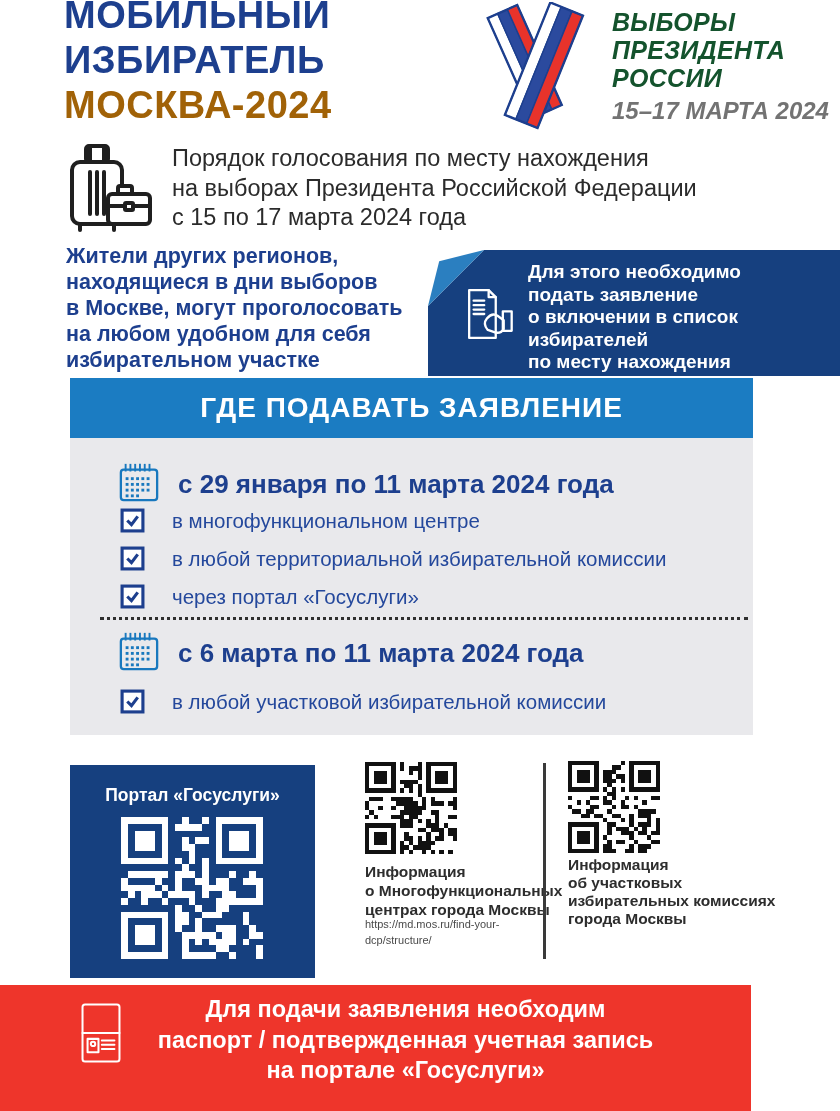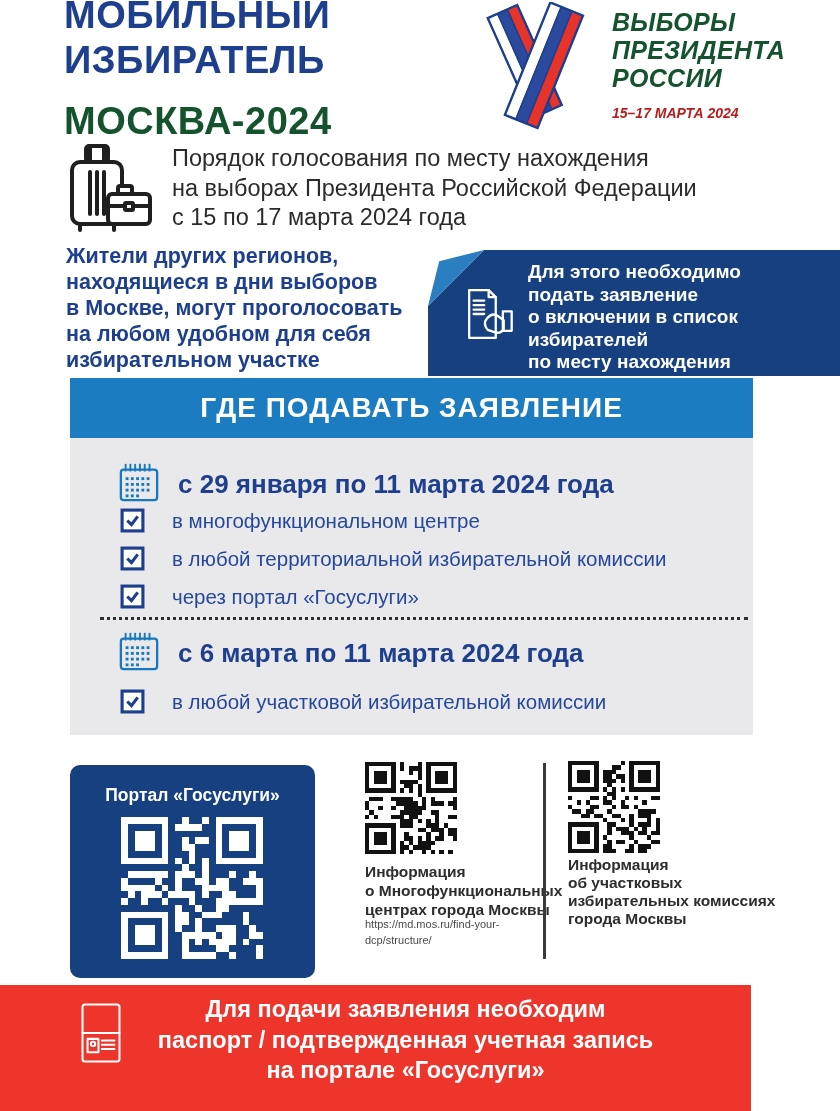--- a/index.html
+++ b/index.html
@@ -3,26 +3,26 @@
 <meta charset="utf-8">
 <style>
   html,body{margin:0;padding:0;background:#fff;}
   #poster{position:relative;width:840px;height:1111px;background:#ffffff;overflow:hidden;
           font-family:"Liberation Sans",sans-serif;}
 
   
   .title-block{position:absolute;left:64px;top:-7px;}
   .title-line{font-size:38px;line-height:45px;font-weight:700;letter-spacing:.5px;}
   .c-blue{color:#1d3f8e;}
-  .c-red{color:#14532d;margin-top:16px;}
+  .c-red{color:#a16207;}
 
   .logo-v{position:absolute;left:476px;top:2px;width:132px;height:128px;}
   .logo-text{position:absolute;left:612px;top:8px;}
   .logo-line{font-size:25px;line-height:28px;font-weight:700;font-style:italic;color:#14532d;letter-spacing:.3px;}
-  .logo-dates{margin-top:13px;font-size:14px;font-weight:700;font-style:italic;color:#b91c1c;}
+  .logo-dates{margin-top:5px;font-size:24px;font-weight:700;font-style:italic;color:#737373;}
 
   
   .intro-icon{position:absolute;left:62px;top:140px;width:94px;height:94px;}
   .intro-text{position:absolute;left:172px;top:144px;color:#2b2b2b;font-size:23.5px;line-height:29.5px;}
 
   
   .eligibility{position:absolute;left:66px;top:243px;color:#1d3f8e;font-weight:700;
                font-size:21.5px;line-height:26px;}
   .navy-box{position:absolute;left:428px;top:250px;width:412px;height:126px;background:#16407f;
             clip-path:polygon(56px 0,100% 0,100% 100%,0 100%,0 56px);}
@@ -46,21 +46,21 @@
   .period-heading{position:absolute;left:108px;color:#1d3f8e;font-weight:700;font-size:26px;}
   .ph1{top:31px;} .ph2{top:200px;}
   .check-row{position:absolute;left:50px;height:26px;}
   .cr1{top:70px;} .cr2{top:108px;} .cr3{top:146px;} .cr4{top:251px;}
   .checkbox{position:absolute;left:0;top:0;width:25px;height:25px;}
   .check-label{position:absolute;left:52px;top:1px;white-space:nowrap;color:#24489c;
                font-size:20.5px;font-weight:500;}
   .dotted{position:absolute;left:30px;top:179px;width:648px;border-top:3px dotted #2f2f2f;}
 
   
-  .gos-box{position:absolute;left:70px;top:765px;width:245px;height:213px;background:#16407f;border-radius:10px;}
+  .gos-box{position:absolute;left:70px;top:765px;width:245px;height:213px;background:#16407f;}
   .gos-label{position:absolute;left:0;top:20px;width:100%;text-align:center;color:#fff;
              font-weight:700;font-size:17.5px;}
   .gos-qr{position:absolute;left:51px;top:52px;width:142px;height:142px;}
   .qr-mid{position:absolute;left:365px;top:762px;width:92px;height:92px;}
   .qr-right{position:absolute;left:568px;top:761px;width:92px;height:92px;}
   .qr-title{position:absolute;color:#2d2d2d;font-weight:700;font-size:15.5px;line-height:19px;}
   .qt-mid{left:365px;top:862px;} .qt-right{left:568px;top:856px;line-height:18px;}
   .qr-url{position:absolute;color:#4a4a4a;}
   .qu-mid{left:365px;top:916px;font-size:11px;line-height:16px;}
   .qu-right{left:568px;top:934px;font-size:12.5px;line-height:14.5px;}

